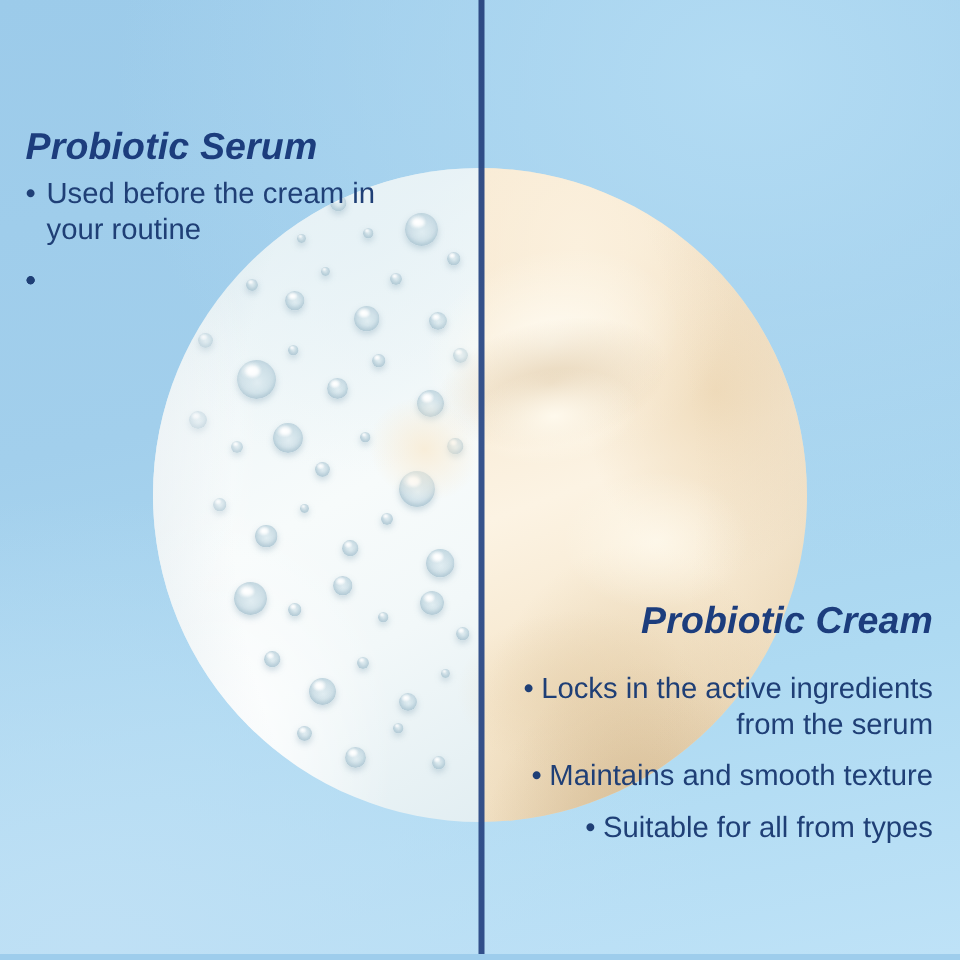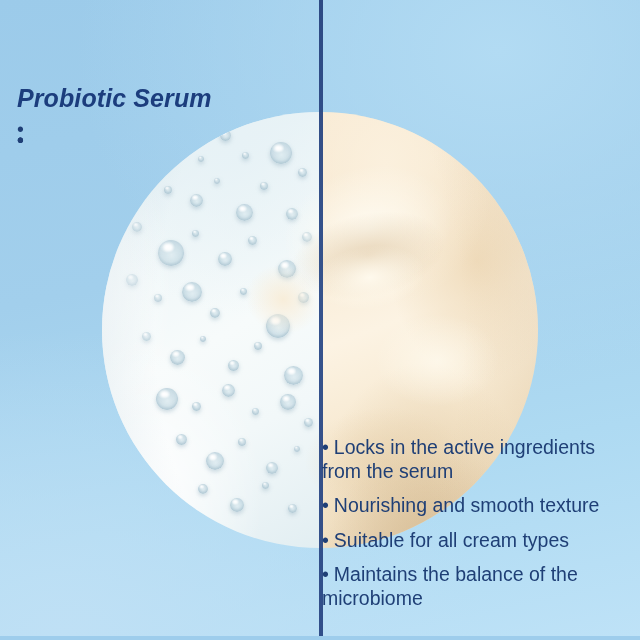--- a/index.html
+++ b/index.html
@@ -135,21 +135,21 @@
   
   #serum-title{ left:17px; top:84px; }
   #serum-list{ left:17px; top:118px; width:262px; }
   #serum-list li{ padding-left:14px; }
   #serum-list li .bul{
     position:absolute; left:0; top:0;
   }
 
   
   #cream-title{ right:18px; top:400px; }
-  #cream-list{ right:18px; top:436px; width:300px; }
+  #cream-list{ right:18px; top:448px; width:300px; text-align:right; }
   #cream-list li .bul{ margin-right:5px; }
 </style>
 </head>
 <body>
 
 <div id="stage">
 
   <div class="blob-wrap">
     <div class="blob-shadow"></div>
     <div class="blob">
@@ -217,27 +217,27 @@
       </div>
 
     </div>
   </div>
 
   <div class="divider"></div>
 
   <div class="title" id="serum-title">Probiotic Serum</div>
 
   <ul class="bullets" id="serum-list">
-      <li><span class="bul">•</span></li>
+      <li><span class="bul">•</span><span>Used before the cream in your routine</span></li>
       <li><span class="bul">•</span></li>
       <li><span class="bul">•</span></li>
       <li><span class="bul">•</span></li>
     </ul>
 
+  <div class="title" id="cream-title">Probiotic Cream</div>
 
   <ul class="bullets" id="cream-list">
       <li><span class="bul">•</span><span>Locks in the active ingredients from the serum</span></li>
-      <li><span class="bul">•</span><span>Nourishing and smooth texture</span></li>
-      <li><span class="bul">•</span><span>Suitable for all cream types</span></li>
-      <li><span class="bul">•</span><span>Maintains the balance of the microbiome</span></li>
+      <li><span class="bul">•</span><span>Maintains and smooth texture</span></li>
+      <li><span class="bul">•</span><span>Suitable for all from types</span></li>
     </ul>
 
 </div>
 
 </body></html>

